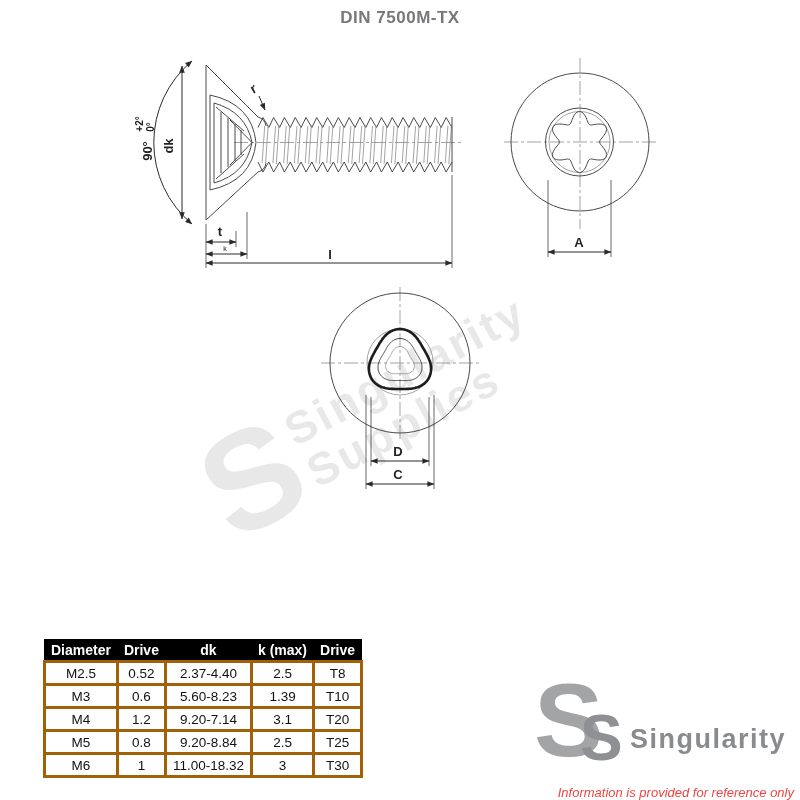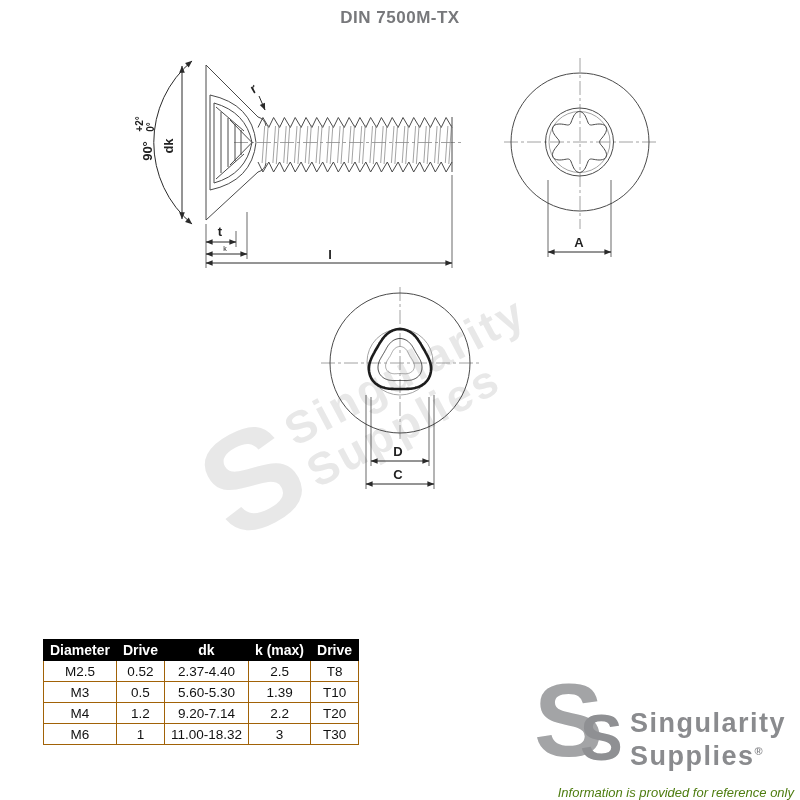--- a/index.html
+++ b/index.html
@@ -35,32 +35,32 @@
   
   .spec-table{
     position:absolute;left:43px;top:639px;z-index:2;
     border-collapse:collapse;font-size:13.5px;color:#111;
   }
   .spec-table th{
     background:#000;color:#fff;font-weight:bold;font-size:14px;
     padding:2px 6px;border:1px solid #000;white-space:nowrap;
   }
   .spec-table td{
-    border:1px solid #a16207;text-align:center;padding:2.5px 6px;white-space:nowrap;
+    border:3px solid #a16207;text-align:center;padding:2.5px 6px;white-space:nowrap;
   }
   
   .logo{position:absolute;left:534px;top:698px;width:260px;z-index:2;}
   .logo-row{display:flex;align-items:center;}
   .logo-mark{position:relative;width:96px;height:82px;flex:0 0 auto;}
   .logo-mark .s1{position:absolute;left:0;top:-30px;font-size:104px;font-weight:bold;color:#a3a4a6;line-height:104px;}
   .logo-mark .s2{position:absolute;left:46px;top:8px;font-size:64px;font-weight:bold;color:#8f9093;line-height:64px;}
   .logo-text{display:flex;flex-direction:column;color:#8a8b8e;font-weight:bold;}
   .logo-line{font-size:27px;line-height:28px;letter-spacing:1.5px;}
   .logo-reg{font-size:11px;vertical-align:super;}
-  .tagline{margin-top:5px;font-size:13px;font-style:italic;color:#4d7c0f;text-align:right;width:100%;}
+  .tagline{margin-top:5px;font-size:13px;font-style:italic;color:#ef4444;text-align:right;width:100%;}
 </style>
 </head>
 <body>
 
 <div class="page-title">DIN 7500M-TX</div>
 
 <div class="watermark">
   <span class="wm-s">S</span>
   <span class="wm-lines">
     <span class="wm-line">Singularity</span>
@@ -160,47 +160,53 @@
   <tbody>
     <tr>
       <td>M2.5</td>
       <td>0.52</td>
       <td>2.37-4.40</td>
       <td>2.5</td>
       <td>T8</td>
     </tr>
     <tr>
       <td>M3</td>
-      <td>0.5</td>
-      <td>5.60-5.30</td>
+      <td>0.6</td>
+      <td>5.60-8.23</td>
       <td>1.39</td>
       <td>T10</td>
     </tr>
     <tr>
       <td>M4</td>
       <td>1.2</td>
       <td>9.20-7.14</td>
-      <td>2.2</td>
+      <td>3.1</td>
       <td>T20</td>
+    </tr>
+    <tr>
+      <td>M5</td>
+      <td>0.8</td>
+      <td>9.20-8.84</td>
+      <td>2.5</td>
+      <td>T25</td>
     </tr>
     <tr>
       <td>M6</td>
       <td>1</td>
       <td>11.00-18.32</td>
       <td>3</td>
       <td>T30</td>
     </tr>
   </tbody>
 </table>
 
 <div class="logo">
   <div class="logo-row">
     <div class="logo-mark">
       <span class="s1">S</span>
       <span class="s2">S</span>
     </div>
     <div class="logo-text">
       <span class="logo-line">Singularity</span>
-      <span class="logo-line"><span>Supplies</span><span class="logo-reg">®</span></span>
     </div>
   </div>
   <div class="tagline">Information is provided for reference only</div>
 </div>
 
 </body></html>

